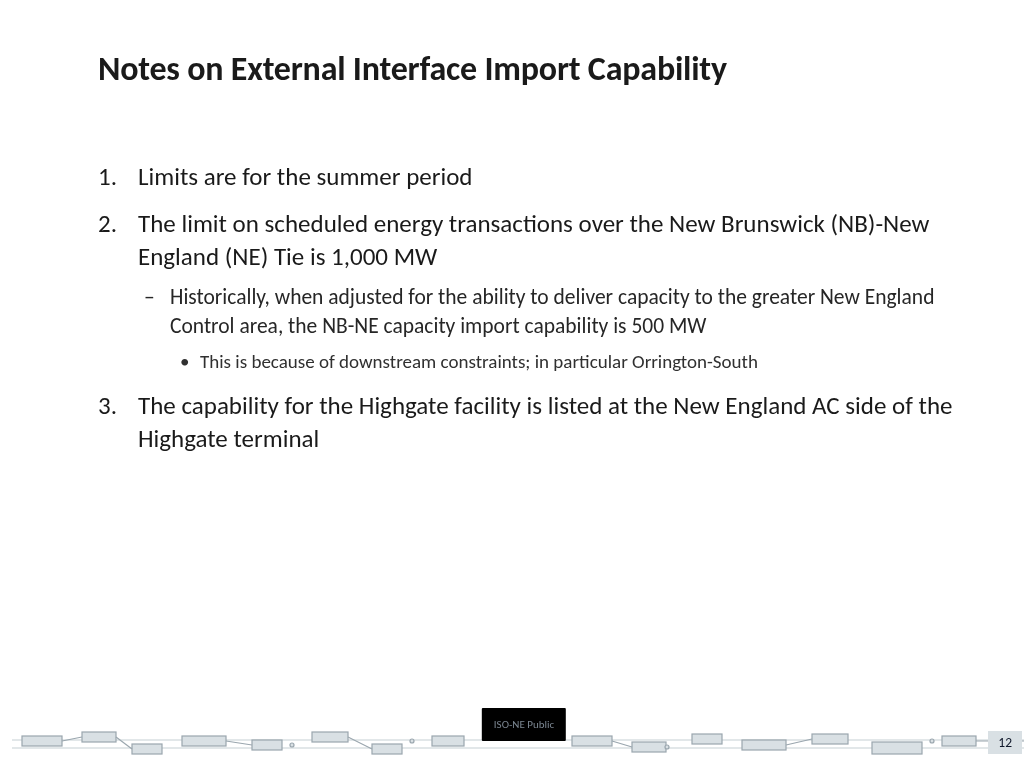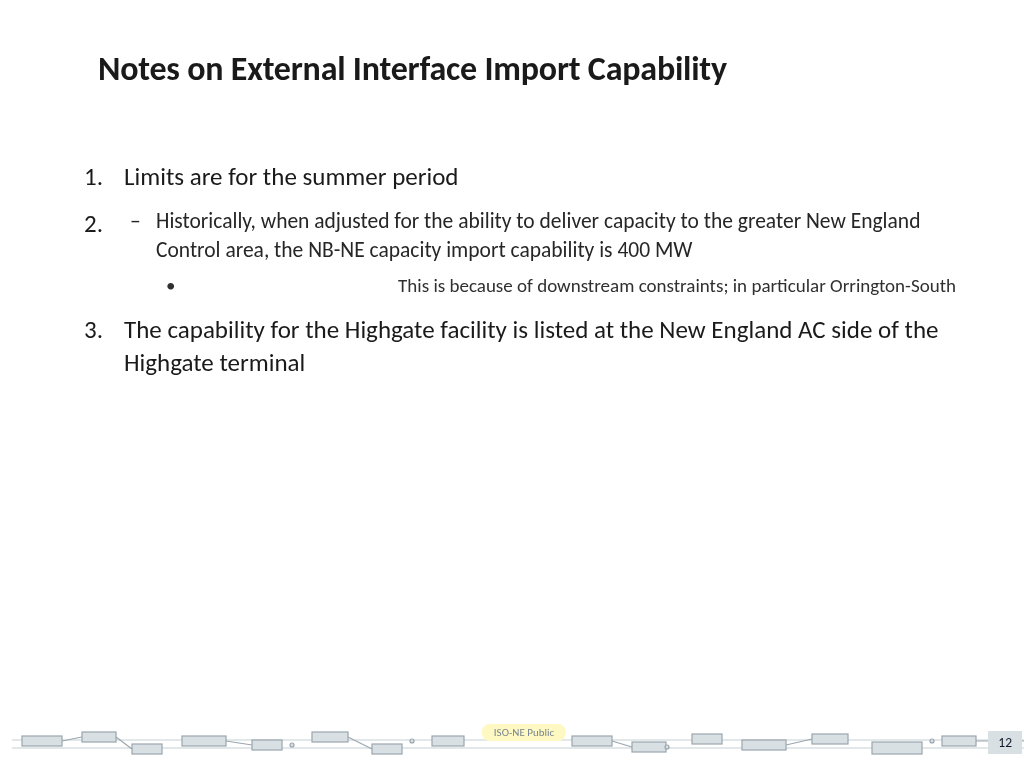--- a/index.html
+++ b/index.html
@@ -1,49 +1,50 @@
 <!DOCTYPE html>
 <html><head>
 <meta charset="utf-8">
 <style>
   * { margin: 0; padding: 0; box-sizing: border-box; }
   html, body { width: 1024px; height: 768px; font-family: Calibri, "Segoe UI", Arial, sans-serif; background: #fff; color: #1a1a1a; overflow: hidden; }
   .slide { position: relative; width: 1024px; height: 768px; margin-left: 12px; }
   .title { position: absolute; top: 48px; left: 86px; right: 80px; font-size: 34px; font-weight: 700; letter-spacing: -0.2px; }
-  .content { position: absolute; top: 160px; left: 72px; right: 80px; }
+  .content { position: absolute; top: 160px; left: 86px; right: 80px; }
   .numlist { list-style: none; counter-reset: item; }
   .numlist > li { counter-increment: item; position: relative; padding-left: 40px; font-size: 25px; line-height: 1.32; margin-bottom: 14px; }
   .numlist > li::before { content: counter(item) "."; position: absolute; left: 0; top: 0; font-size: 25px; }
   .dashlist { list-style: none; margin-top: 10px; }
   .dashlist > li { position: relative; padding-left: 32px; font-size: 21.5px; line-height: 1.35; margin-bottom: 8px; color: #262626; }
   .dashlist > li::before { content: "–"; position: absolute; left: 6px; top: 0; }
-  .bulletlist { list-style: none; margin-top: 8px; text-align: right; }
+  .bulletlist { list-style: none; margin-top: 8px; }
   .bulletlist > li { position: relative; padding-left: 30px; font-size: 19px; line-height: 1.35; color: #303030; }
   .bulletlist > li::before { content: "•"; position: absolute; left: 10px; top: 0; }
   .footer-deco { position: absolute; left: 0; right: 0; bottom: 0; height: 50px; overflow: hidden; }
   .footer-deco svg { width: 1024px; height: 50px; display: block; }
-  .footer-label { position: absolute; bottom: 27px; left: 50%; transform: translateX(-50%); font-size: 11px; color: #7a8590; background: #fef9c3; padding: 2px 12px; border-radius: 8px; }
+  .footer-label { position: absolute; bottom: 27px; left: 50%; transform: translateX(-50%); font-size: 11px; color: #7a8590; background: #000000; padding: 10px 12px; border-radius: 1px; }
   .pagenum { position: absolute; bottom: 14px; right: 14px; background: #d9e0e4; color: #0f172a; font-size: 13.5px; padding: 3px 10px; }
 </style>
 </head>
 <body>
 
 <div class="slide">
 
   <h1 class="title">Notes on External Interface Import Capability</h1>
 
   <div class="content">
     <ol class="numlist">
       <li>
         <span>Limits are for the summer period</span>
       </li>
       <li>
+        <span>The limit on scheduled energy transactions over the New Brunswick (NB)-New England (NE) Tie is 1,000 MW</span>
         <ul class="dashlist">
           <li>
-            <span>Historically, when adjusted for the ability to deliver capacity to the greater New England Control area, the NB-NE capacity import capability is 400 MW</span>
+            <span>Historically, when adjusted for the ability to deliver capacity to the greater New England Control area, the NB-NE capacity import capability is 500 MW</span>
             <ul class="bulletlist">
               <li>
                 <span>This is because of downstream constraints; in particular Orrington-South</span>
               </li>
             </ul>
           </li>
         </ul>
       </li>
       <li>
         <span>The capability for the Highgate facility is listed at the New&nbsp;England AC side of the Highgate terminal</span>

